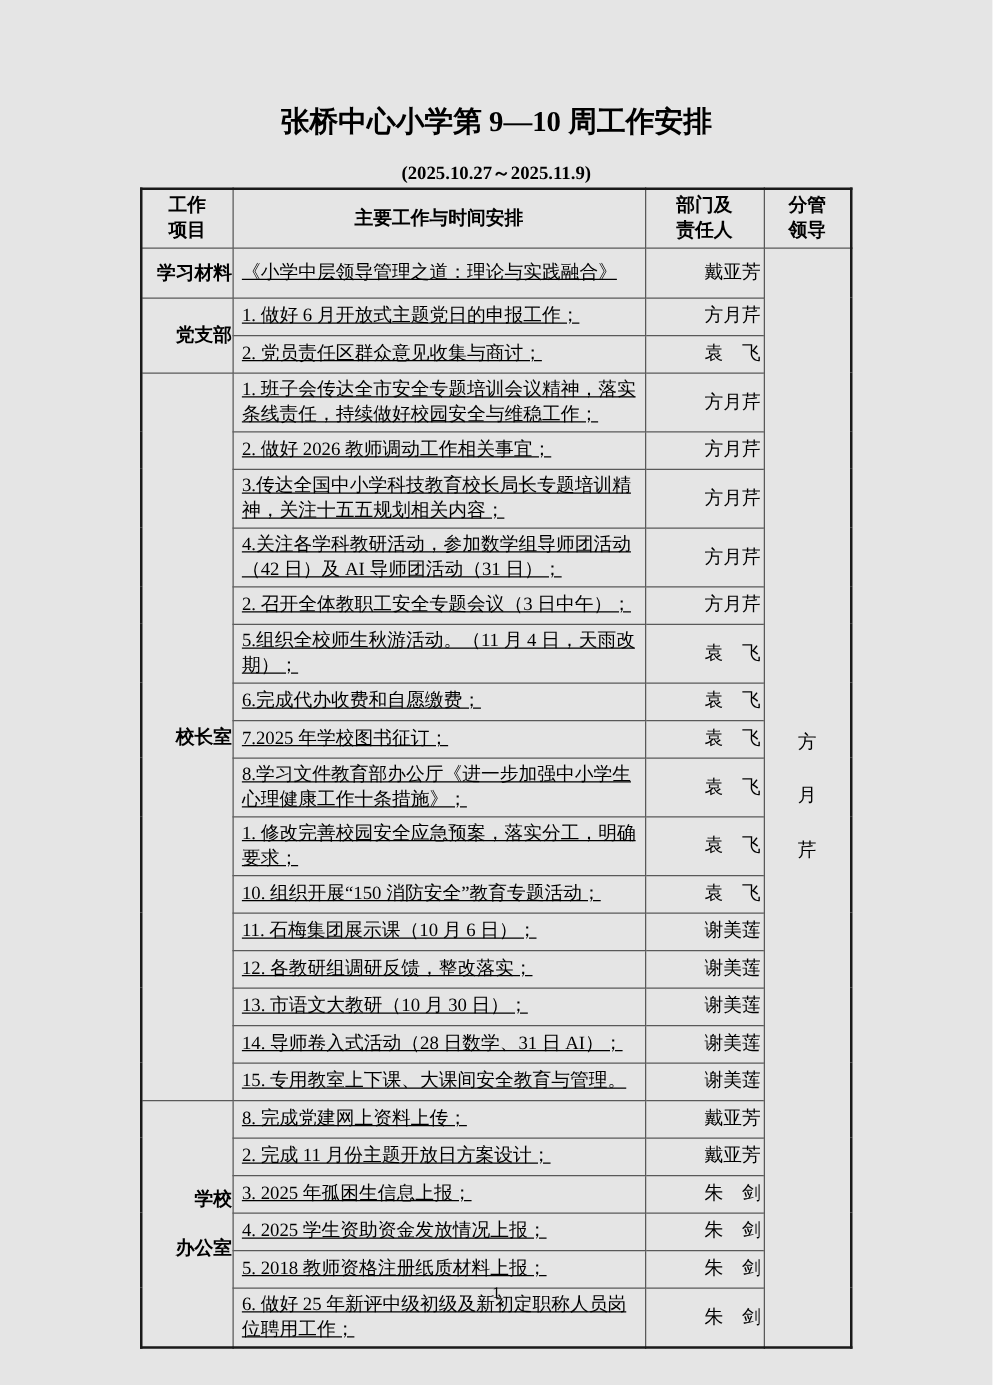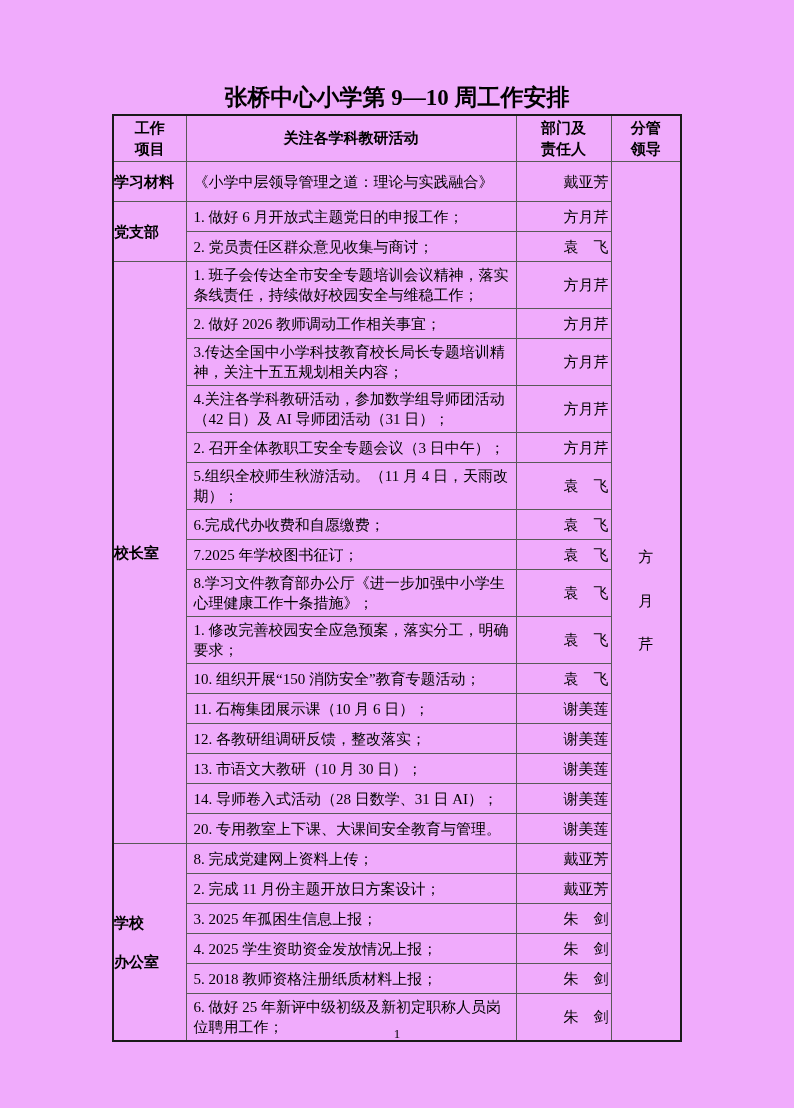--- a/index.html
+++ b/index.html
@@ -2,21 +2,21 @@
 <html><head>
 <meta charset="utf-8">
 <style>
   * { margin: 0; padding: 0; box-sizing: border-box; }
   html, body { background: #ffffff; }
   .page {
     position: relative;
     width: 794px;
     height: 1108px;
     margin: 0 auto;
-    background: #f0abfc;
+    background: #e5e5e5;
     font-family: "Liberation Serif", "DejaVu Serif", serif;
     color: #000000;
     overflow: hidden;
   }
   .title {
     padding-top: 84px;
     text-align: center;
     font-size: 23px;
     font-weight: bold;
     line-height: 1.25;
@@ -45,30 +45,31 @@
   table.work-table th {
     height: 47px;
     font-weight: bold;
     text-align: center;
     white-space: pre-line;
     line-height: 1.35;
     font-family: "Liberation Sans", "DejaVu Sans", sans-serif;
   }
   td.section-cell {
     font-weight: bold;
-    text-align: left;
+    text-align: right;
     white-space: pre-line;
     line-height: 2.6;
     font-family: "Liberation Sans", "DejaVu Sans", sans-serif;
   }
   td.task-cell {
     height: 30px;
     text-align: left;
     padding: 3px 4px 3px 7px;
     line-height: 20px;
+    text-decoration: underline;
   }
   td.owner-cell {
     text-align: right;
     padding: 2px;
     line-height: 20px;
   }
   td.supervisor-cell {
     text-align: center;
     white-space: pre-line;
     line-height: 2.9;
@@ -82,33 +83,34 @@
     text-align: center;
     font-size: 13px;
     font-family: "Liberation Serif", "DejaVu Serif", serif;
   }
 </style>
 </head>
 <body>
 
 <div class="page">
   <h1 class="title">张桥中心小学第 9—10 周工作安排</h1>
+  <div class="subtitle">(2025.10.27～2025.11.9)</div>
 
   <table class="work-table">
     <colgroup>
       <col style="width:73px">
       <col style="width:330px">
       <col style="width:95px">
       <col style="width:70px">
     </colgroup>
     <thead>
       <tr>
         <th>工作
 项目</th>
-        <th>关注各学科教研活动</th>
+        <th>主要工作与时间安排</th>
         <th>部门及
 责任人</th>
         <th>分管
 领导</th>
       </tr>
     </thead>
     <tbody>
         <tr>
           <td class="section-cell" rowspan="1">学习材料</td>
           <td class="task-cell">《小学中层领导管理之道：理论与实践融合》</td>
@@ -181,21 +183,21 @@
         </tr>
         <tr>
           <td class="task-cell">13. 市语文大教研（10 月 30 日）；</td>
           <td class="owner-cell">谢美莲</td>
         </tr>
         <tr>
           <td class="task-cell">14. 导师卷入式活动（28 日数学、31 日 AI）；</td>
           <td class="owner-cell">谢美莲</td>
         </tr>
         <tr>
-          <td class="task-cell">20. 专用教室上下课、大课间安全教育与管理。</td>
+          <td class="task-cell">15. 专用教室上下课、大课间安全教育与管理。</td>
           <td class="owner-cell">谢美莲</td>
         </tr>
         <tr>
           <td class="section-cell" rowspan="6">学校
 办公室</td>
           <td class="task-cell">8. 完成党建网上资料上传；</td>
           <td class="owner-cell">戴亚芳</td>
         </tr>
         <tr>
           <td class="task-cell">2. 完成 11 月份主题开放日方案设计；</td>

